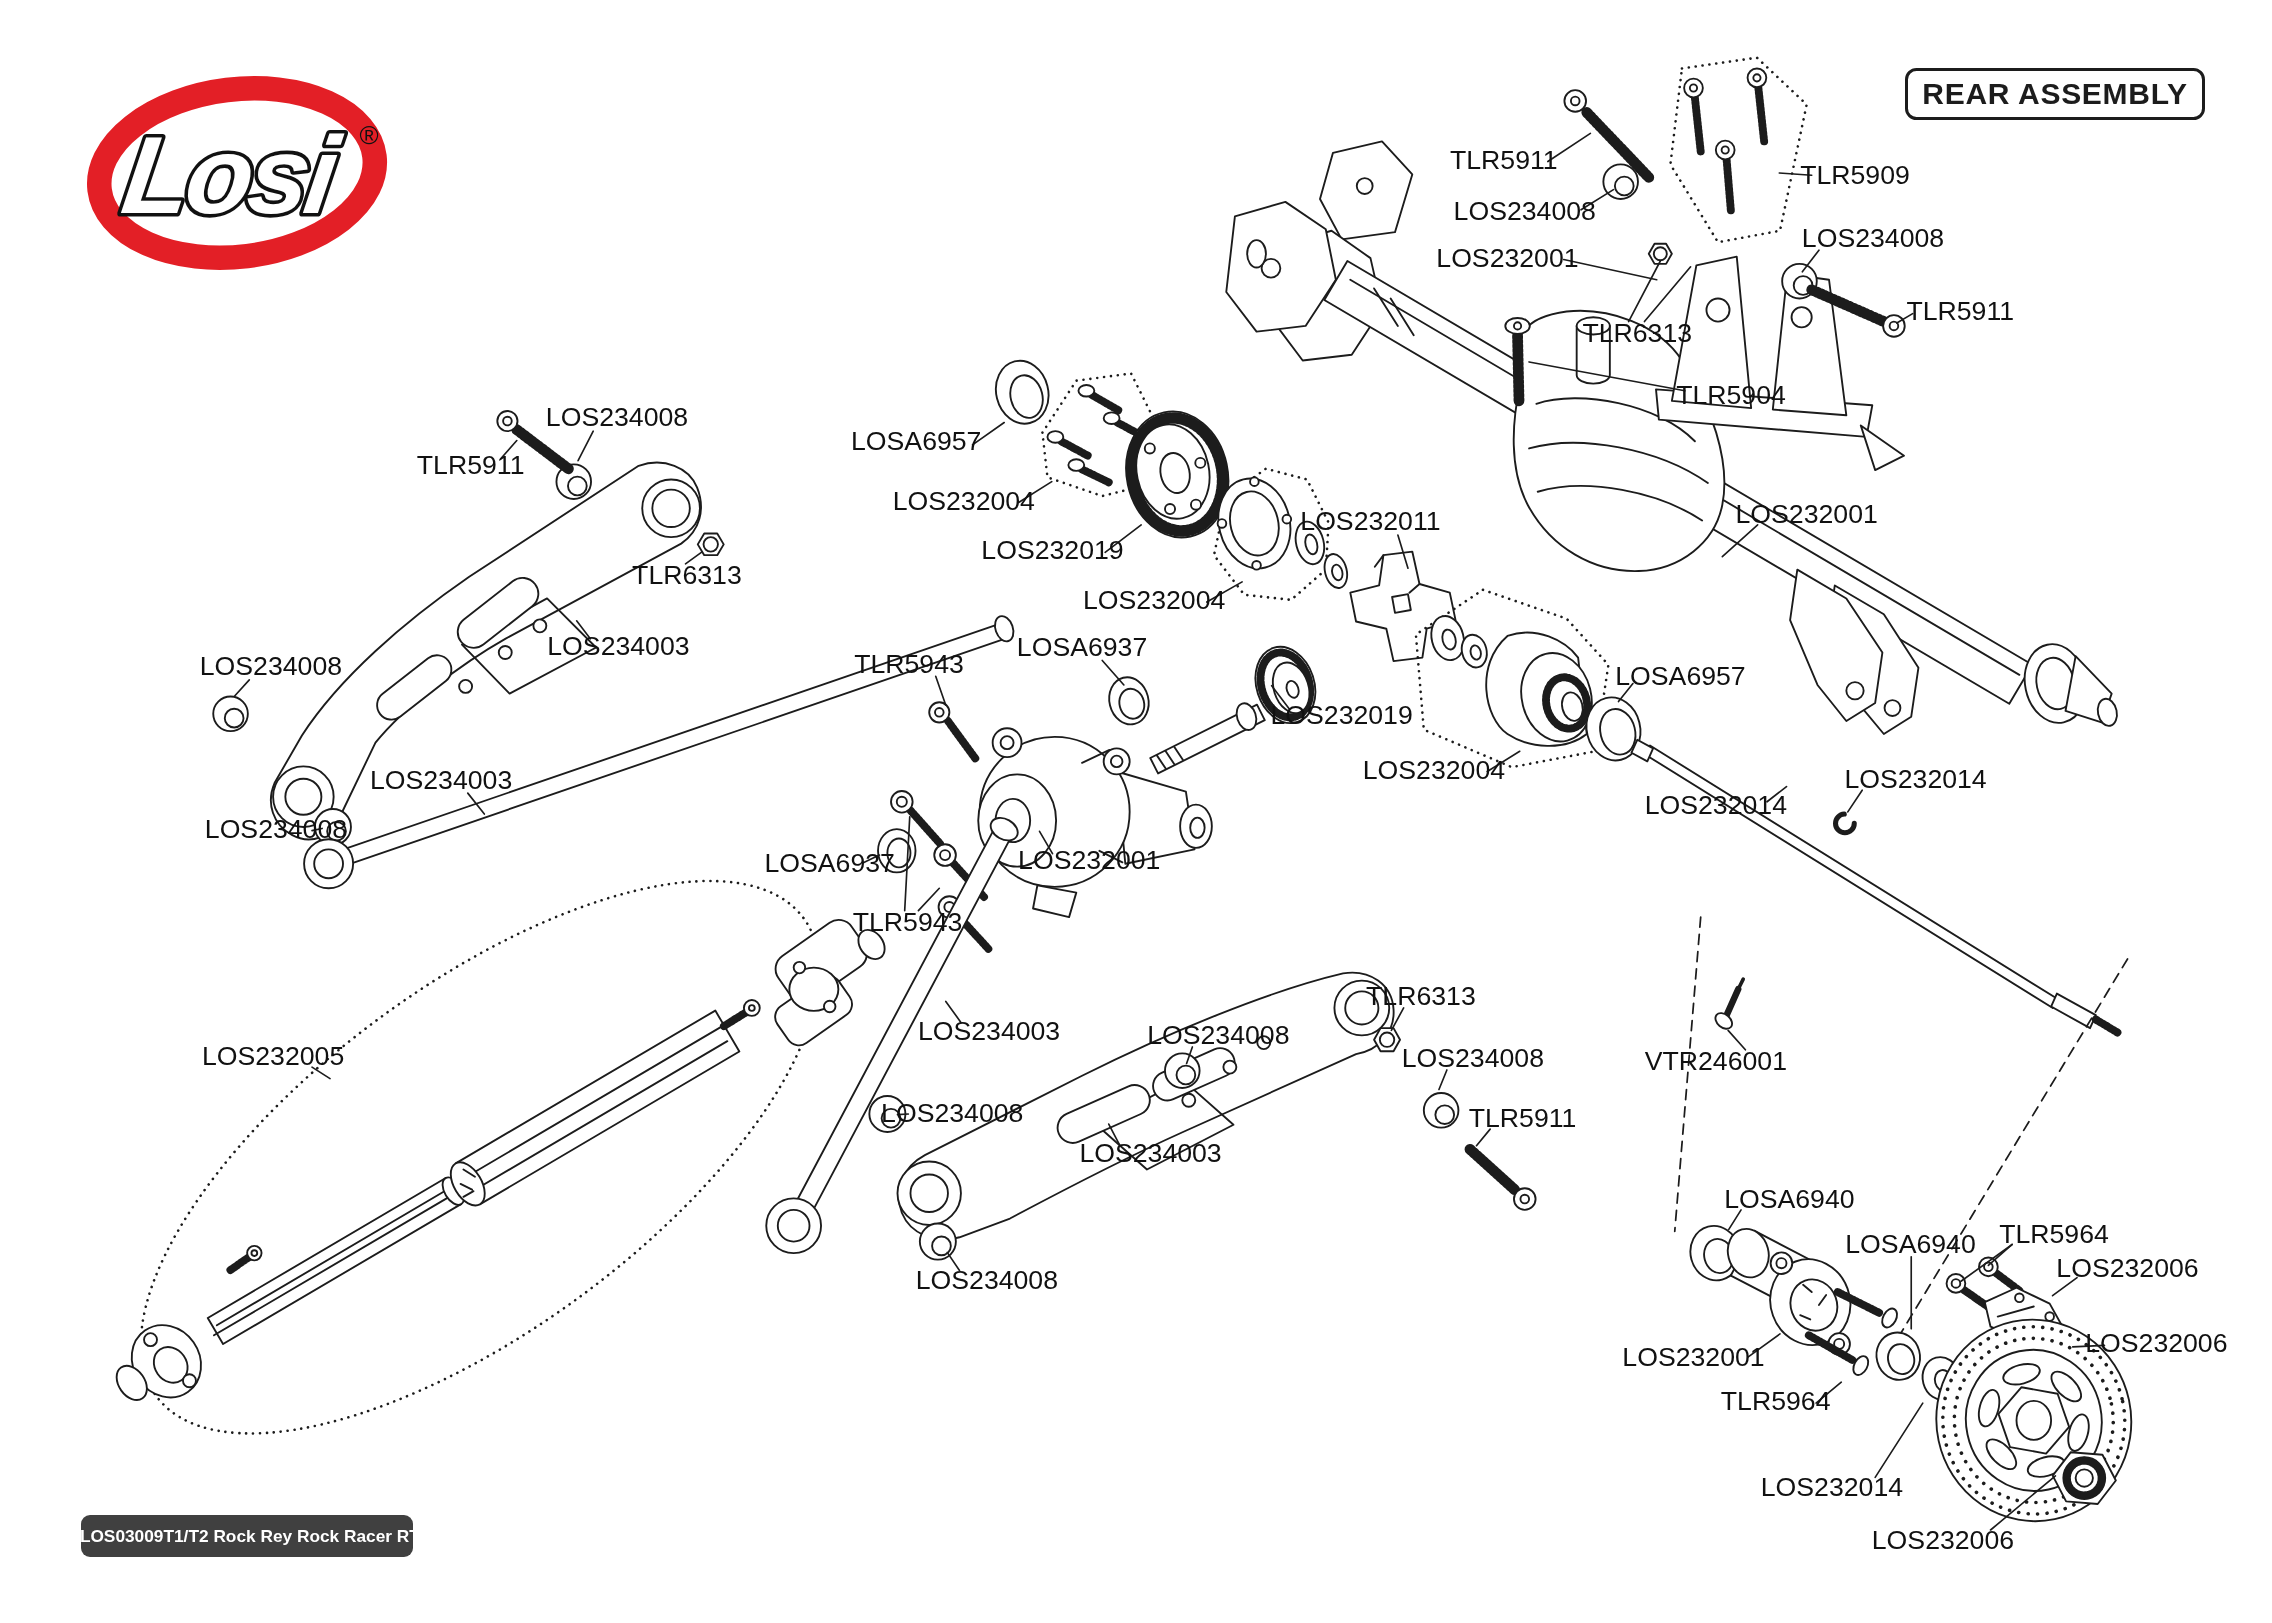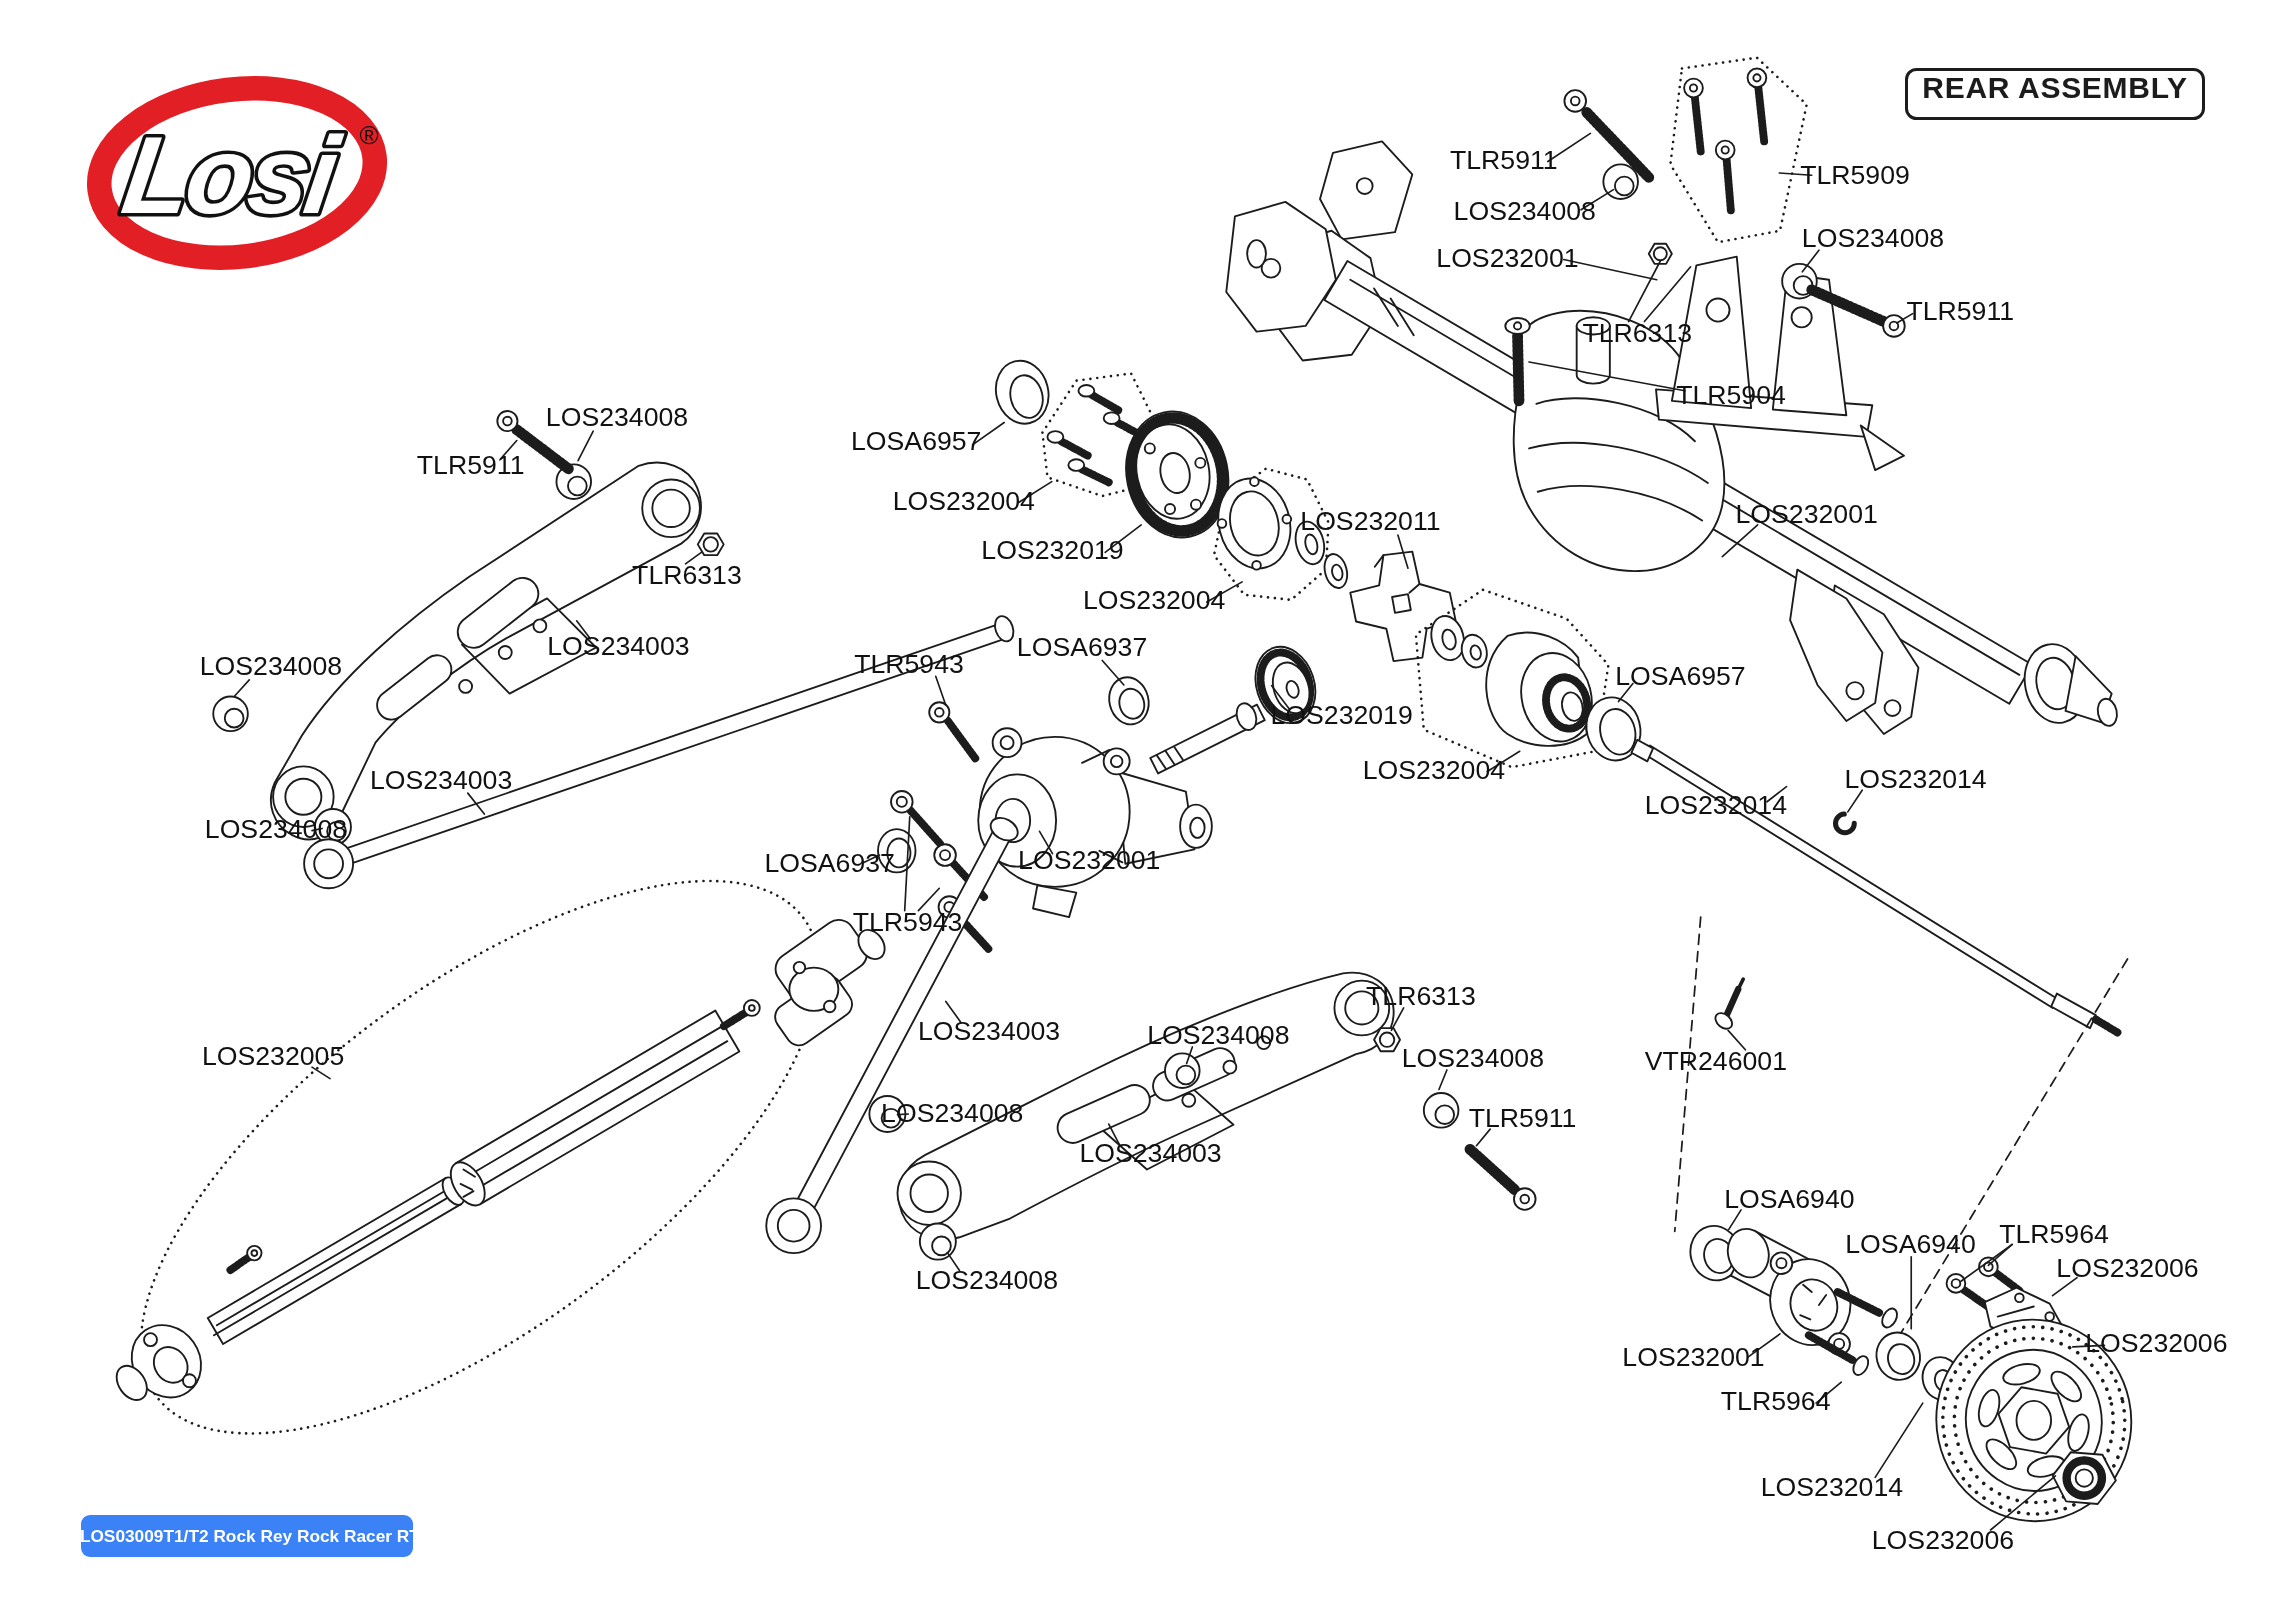--- a/index.html
+++ b/index.html
@@ -1,22 +1,22 @@
 <!DOCTYPE html>
 <html style="font-size:11.5px"><head>
 <meta charset="utf-8">
 <style>
   html,body{margin:0;padding:0;background:#fff;}
   .stage{position:relative;width:2273px;height:1623px;background:#fff;overflow:hidden;
          font-family:"Liberation Sans",sans-serif;}
   .stage svg{position:absolute;left:0;top:0;}
   .title-box{position:absolute;left:1905px;top:68px;width:294px;height:46px;border:3.6px solid #1c1c1c;
-             border-radius:11.5px;display:flex;align-items:flex-start;justify-content:center;
+             border-radius:11.5px;display:flex;align-items:center;justify-content:center;
              font-size:30px;font-weight:bold;letter-spacing:0.7px;color:#1c1c1c;background:#fff;}
-  .badge{position:absolute;left:81px;top:1515px;width:332px;height:42px;background:#3b82f6;
+  .badge{position:absolute;left:81px;top:1515px;width:332px;height:42px;background:#404040;
          border-radius:9px;display:flex;align-items:center;justify-content:center;
          font-size:17.3px;font-weight:bold;color:#fff;white-space:nowrap;}
   
   .w{fill:#fff;}
   .ink{stroke:#1c1c1c;}
   .dot{fill:none;stroke:#1c1c1c;stroke-width:3.6;stroke-dasharray:0.1 9.5;stroke-linecap:round;}
   .dash{fill:none;stroke:#1c1c1c;stroke-width:2.4;stroke-dasharray:14 10;}
   .thr{stroke:#1c1c1c;stroke-width:15;stroke-dasharray:3 3.2;fill:none;}
   .thr12{stroke:#1c1c1c;stroke-width:11;stroke-dasharray:2.6 3;fill:none;}
   .teeth{fill:none;stroke:#1c1c1c;stroke-width:16;stroke-dasharray:3.5 3.5;}

